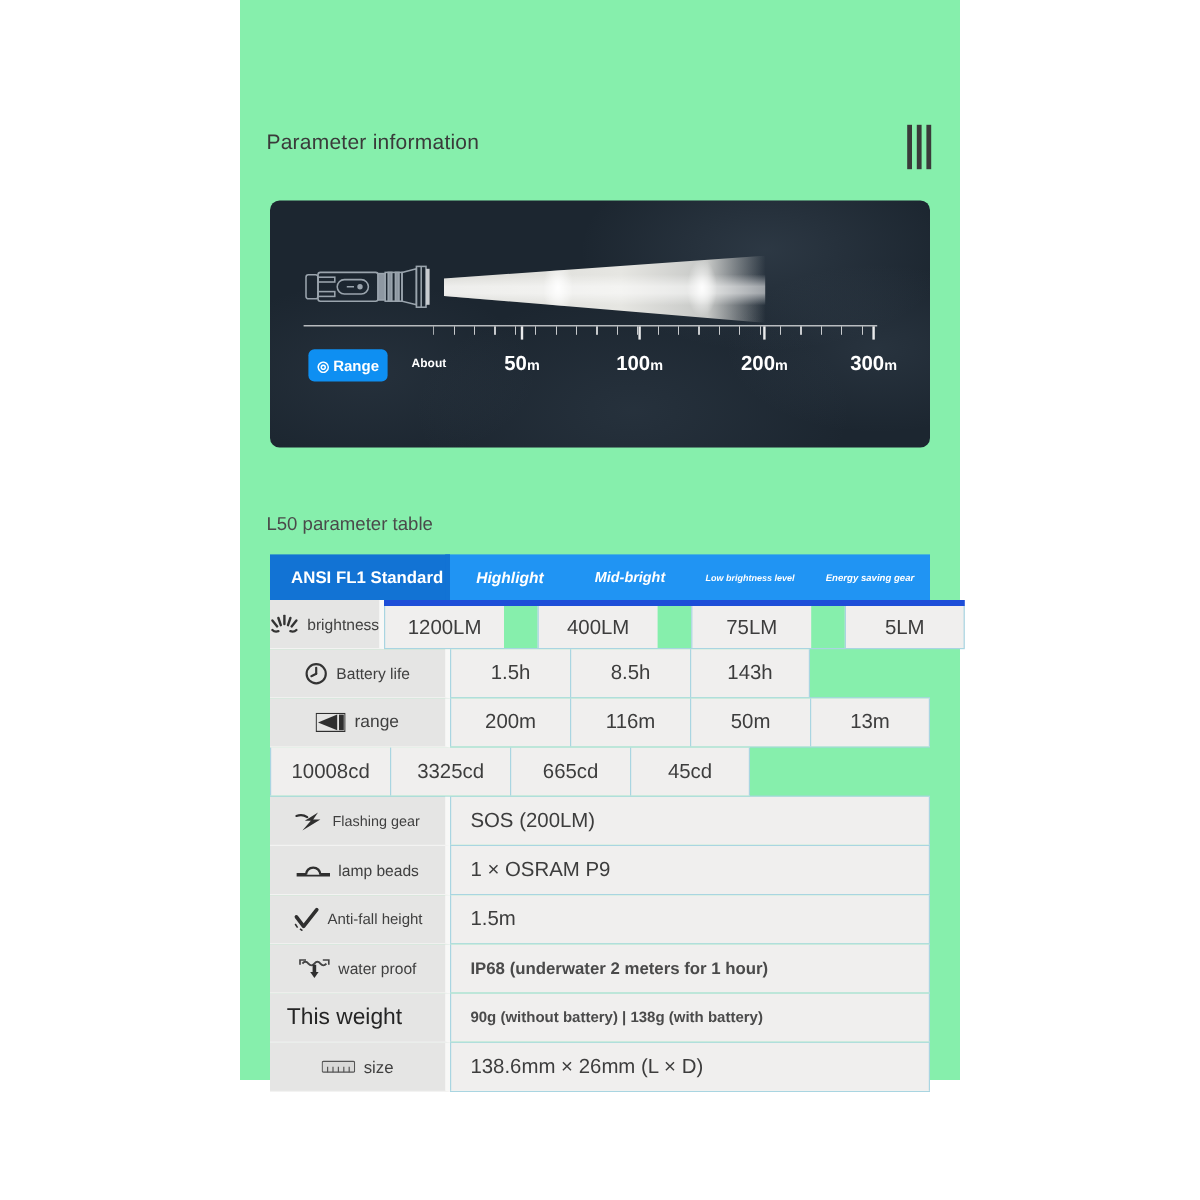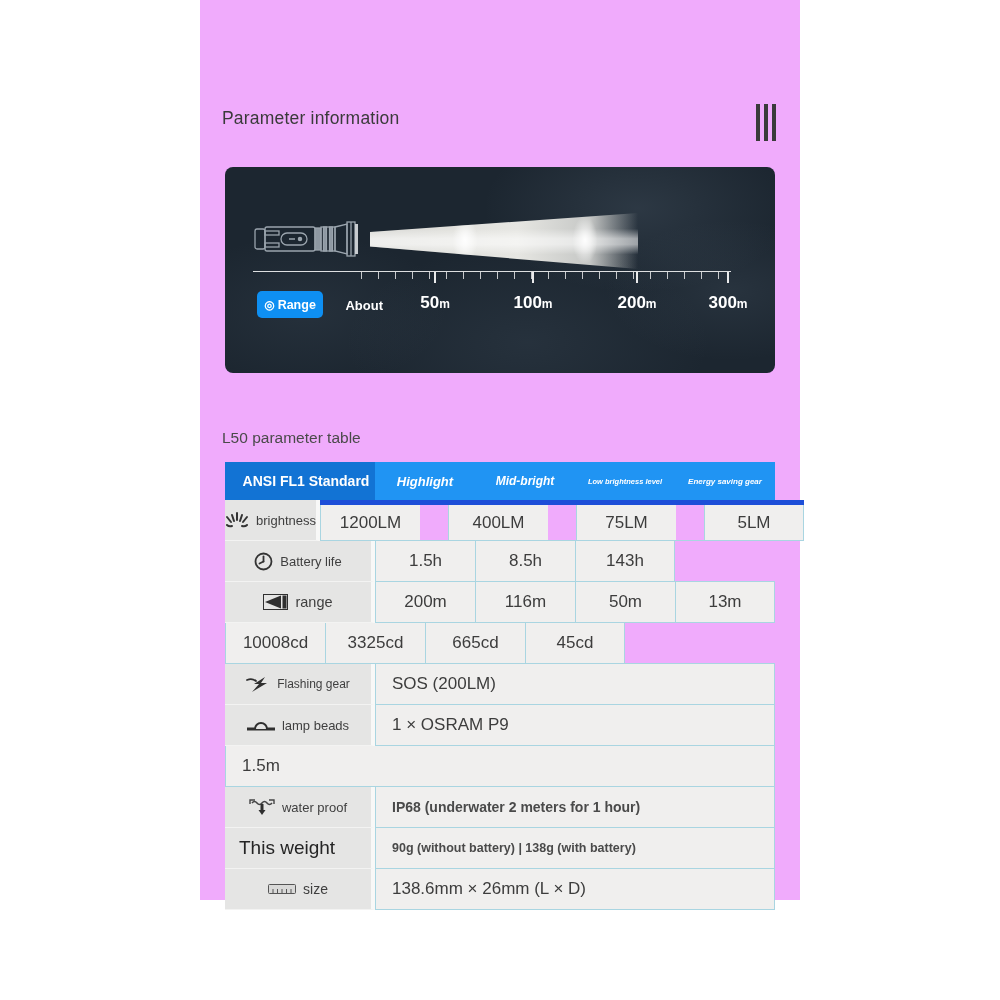--- a/index.html
+++ b/index.html
@@ -1,19 +1,19 @@
 <!DOCTYPE html>
 <html><head>
 <meta charset="utf-8">
 <style>
   * { margin:0; padding:0; box-sizing:border-box; }
   html,body { background:#ffffff; }
   body { font-family:"Liberation Sans", sans-serif; }
   .page { position:relative; width:1000px; height:1000px; background:#ffffff; margin:0 auto; overflow:hidden; }
-  .content { position:absolute; left:200px; top:0; width:600px; height:900px; background:#f0abfc; }
+  .content { position:absolute; left:200px; top:0; width:600px; height:900px; background:#86efac; }
 
   
   .page-title { position:absolute; left:22px; top:108px; font-size:17.5px; color:#3a3a3a; letter-spacing:.2px; }
   .bars-icon { position:absolute; right:24px; top:104px; display:flex; gap:4px; }
   .bars-icon i { display:block; width:4px; height:37px; background:#3a3a3a; }
 
   
   .hero { position:absolute; left:25px; top:167px; width:550px; height:206px; background:#1c2630; border-radius:8px; overflow:hidden; }
   .hero::before { content:""; position:absolute; inset:0;
     background:
@@ -35,21 +35,21 @@
   .hotspot.h2 { left:202px; top:2px; }
 
   .ruler-line { position:absolute; left:28px; top:104px; width:478px; height:1px; background:rgba(255,255,255,.85); }
   .ruler-ticks { position:absolute; left:136px; top:105px; width:372px; height:7px;
     background:repeating-linear-gradient(90deg, rgba(255,255,255,.75) 0 1px, transparent 1px 17px); }
   .major-tick { position:absolute; top:105px; width:2px; height:11px; background:rgba(255,255,255,.9); }
 
   .range-btn { position:absolute; left:32px; top:124px; width:66px; height:27px; background:#0e8ff2; border-radius:5px;
     display:flex; align-items:center; justify-content:center; gap:3px; color:#fff; font-size:12.5px; font-weight:bold; cursor:pointer; }
   .range-btn .ring { font-size:12px; line-height:1; }
-  .about-label { position:absolute; left:118px; top:131px; width:40px; text-align:right; color:#fff; font-size:13px; font-weight:bold; }
+  .about-label { position:absolute; left:118px; top:131px; width:40px; text-align:left; color:#fff; font-size:10px; font-weight:bold; }
   .dist { position:absolute; top:126px; width:80px; text-align:center; color:#fff; font-weight:bold; }
   .dist .num { font-size:17px; }
   .dist .unit { font-size:12px; }
   .dist.d0 { left:170px; } .dist.d1 { left:268px; } .dist.d2 { left:372px; } .dist.d3 { left:463px; }
 
   
   .table-title { position:absolute; left:22px; top:429px; font-size:15.5px; color:#4a4a4a; }
   .spec-table { position:absolute; left:25px; top:462px; width:550px; }
   .t-row { display:flex; height:41px; }
   .t-row.t-header { height:38px; }
@@ -240,20 +240,30 @@
               </svg>
           </span>
           <span>lamp beads</span>
         </div>
         <div class="vals">
           <div class="cell span-cell">1 × OSRAM P9</div>
         </div>
       </div>
 
       <div class="t-row">
+        <div class="label-cell" style="font-size:12.5px">
+          <span class="icon">
+            <svg width="22" height="20" viewBox="0 0 22 20">
+                <path d="M3 8 l6 8 L20 2" fill="none" stroke="#2f2f2f" stroke-width="3" stroke-linecap="round" stroke-linejoin="round"></path>
+                <line x1="2" y1="14" x2="4" y2="17" stroke="#2f2f2f" stroke-width="1.3"></line>
+                <line x1="6" y1="18" x2="8" y2="19.5" stroke="#2f2f2f" stroke-width="1.3"></line>
+              </svg>
+          </span>
+          <span>Anti-fall height</span>
+        </div>
         <div class="vals">
           <div class="cell span-cell">1.5m</div>
         </div>
       </div>
 
       <div class="t-row">
         <div class="label-cell">
           <span class="icon">
             <svg width="26" height="18" viewBox="0 0 26 18">
                 <path d="M1 6 L1 2 L6 2" fill="none" stroke="#444" stroke-width="1.4"></path>

